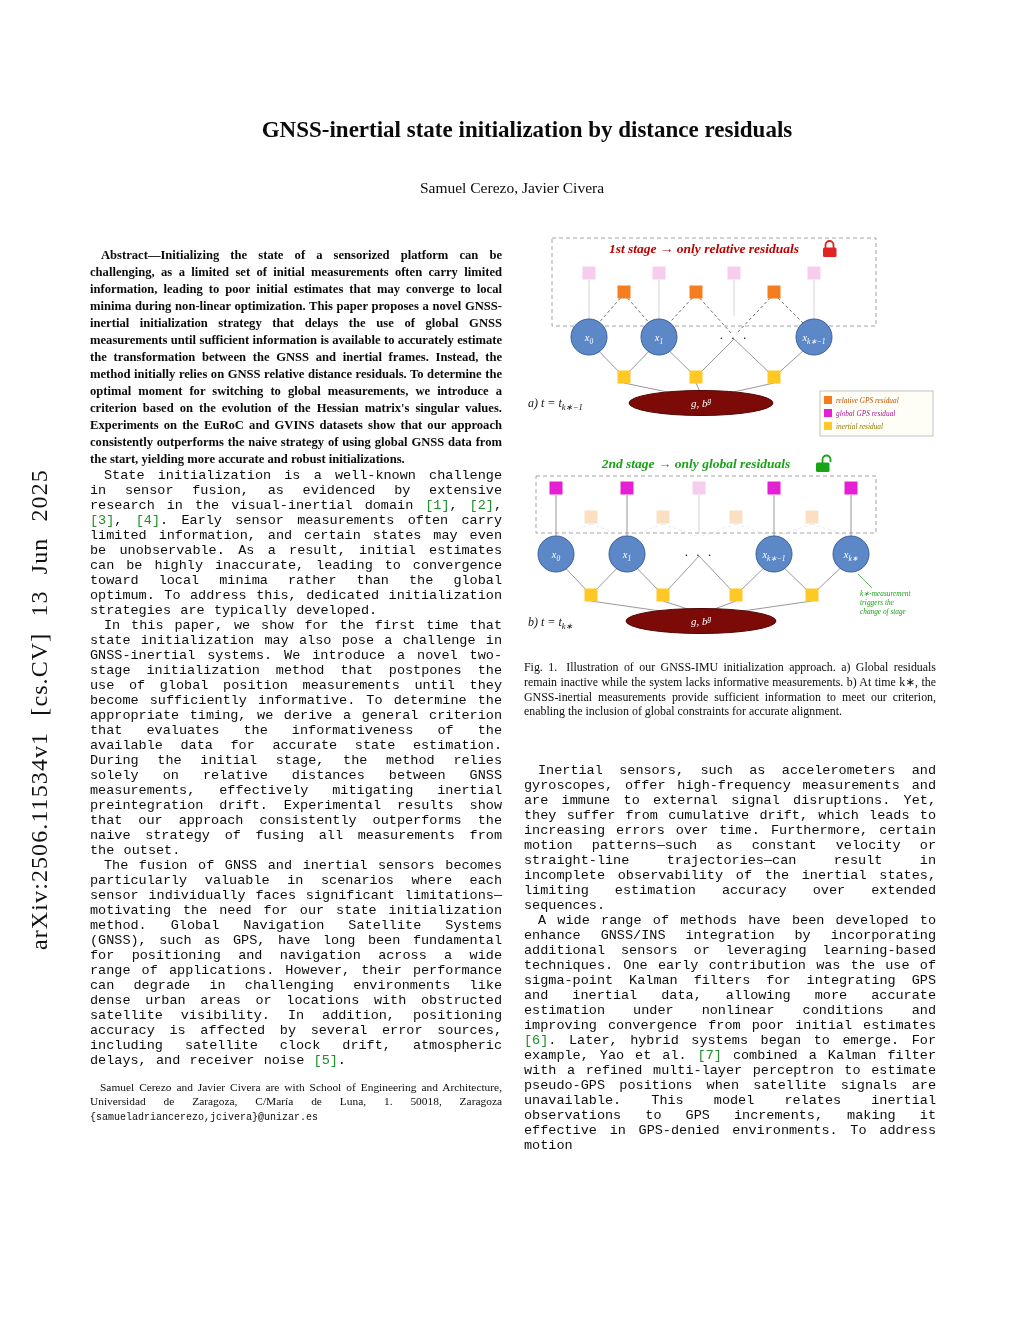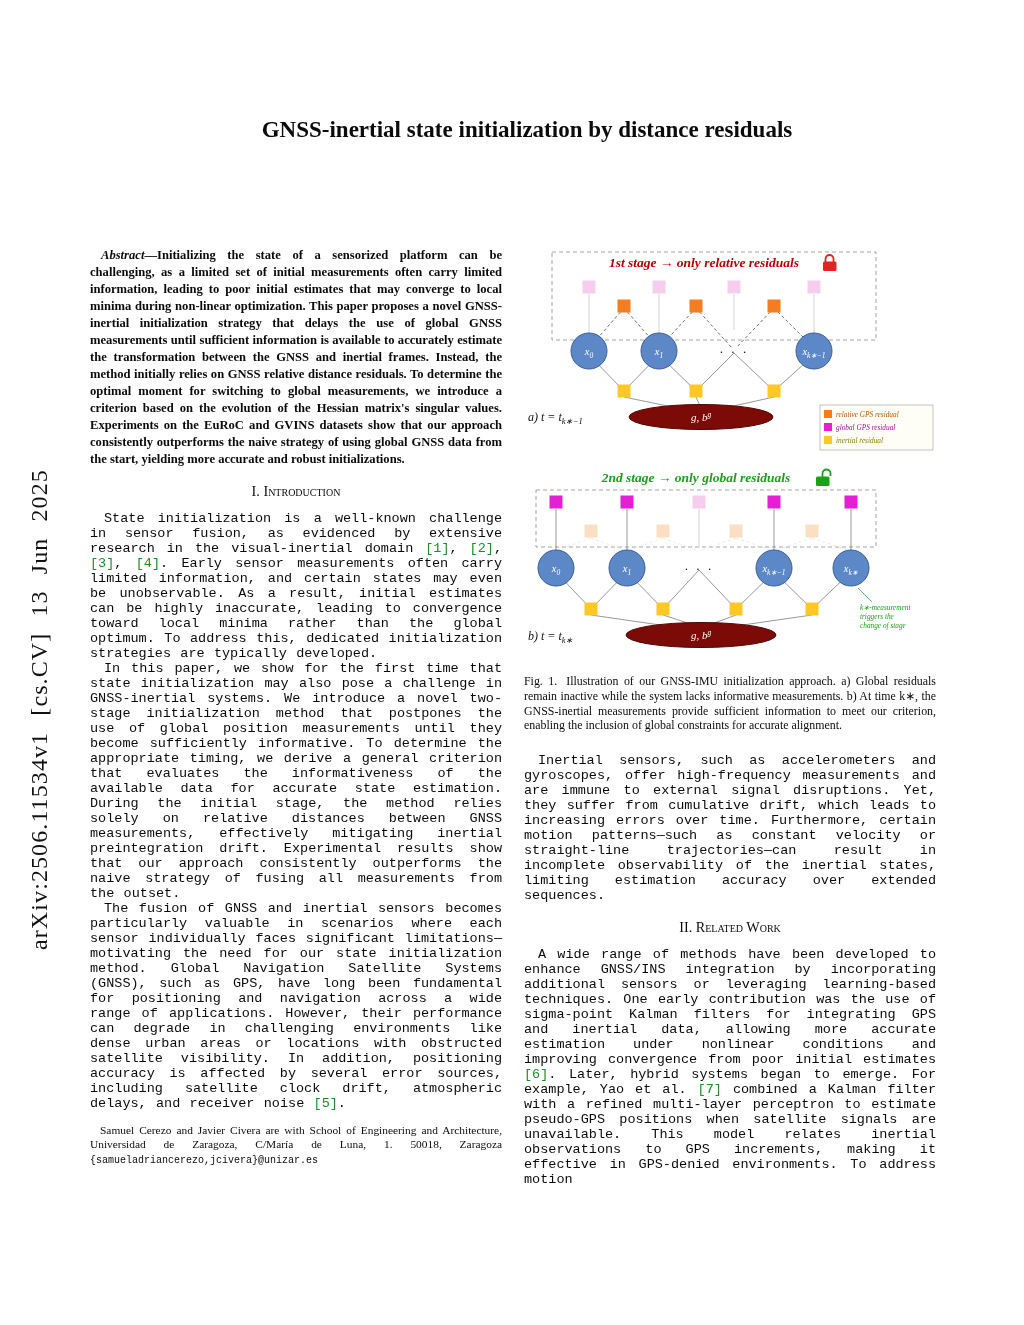--- a/index.html
+++ b/index.html
@@ -18,27 +18,27 @@
   .title {
     position:absolute; top:117px; left:15px; width:100%;
     text-align:center; font-size:23px; font-weight:bold;
   }
   .authors {
     position:absolute; top:179px; left:0; width:100%;
     text-align:center; font-size:15.5px;
   }
 
   .col-left  { position:absolute; left:90px;  top:247px; width:412px; }
-  .col-right { position:absolute; left:524px; top:250px; width:412px; }
+  .col-right { position:absolute; left:524px; top:236px; width:412px; }
 
   .abstract {
     font-size:12.6px; line-height:17px; font-weight:bold;
     text-align:justify; text-indent:11px;
   }
-  .abstract-lead { font-style:italic; }
+  .abstract-lead { }
 
   .section-heading {
     text-align:center; font-variant:small-caps; font-weight:normal;
     font-size:14.2px; margin:15px 0 11px 0;
   }
   .subsection-heading {
     font-style:italic; font-weight:normal; font-size:13.5px; margin:12px 0 8px 0;
   }
 
   .para {
@@ -49,21 +49,21 @@
 
   .footnote {
     margin-top:12px; font-size:11.4px; line-height:14.4px;
     text-align:justify; text-indent:10px;
   }
   .footnote .mono { font-family:"Liberation Mono", monospace; font-size:10px; }
 
   .figure-wrap { width:412px; }
   .fig-caption { font-size:11.9px; line-height:14.8px; text-align:justify; margin-top:8px; }
   .cap-label { margin-right:9px;margin-top:28px; }
-  .para-inertial { margin-top:20px; }
+  .para-inertial { margin-top:44px; }
   .related-heading { margin-top:16px; }
 
   
   svg text { font-family:"Liberation Serif", serif; }
   .dashed-box { fill:none; stroke:#9a9a9a; stroke-width:0.9; stroke-dasharray:4 3; }
   .stage-title { font-size:13.5px; font-style:italic; font-weight:bold; text-anchor:middle; }
   .stage1-title { fill:var(--c-stage1); }
   .stage2-title { fill:var(--c-stage2); }
   .lock-red-part  { fill:var(--c-lock-red); }
   .lock-red-sh    { fill:none; stroke:var(--c-lock-red); stroke-width:1.8; }
@@ -100,25 +100,25 @@
   .note-text { font-size:7.3px; font-style:italic; fill:var(--c-stage2); }
 </style>
 </head>
 <body>
 
 <div class="page">
 
   <div class="arxiv-stamp">arXiv:2506.11534v1 [cs.CV] 13 Jun 2025</div>
 
   <h1 class="title">GNSS-inertial state initialization by distance residuals</h1>
+  <div class="authors">Samuel Cerezo, Javier Civera</div>
 
   <div class="col-left">
     <p class="abstract"><span class="abstract-lead">Abstract</span><span>—Initializing the state of a sensorized platform can be challenging, as a limited set of initial measurements often carry limited information, leading to poor initial estimates that may converge to local minima during non-linear optimization. This paper proposes a novel GNSS-inertial initialization strategy that delays the use of global GNSS measurements until sufficient information is available to accurately estimate the transformation between the GNSS and inertial frames. Instead, the method initially relies on GNSS relative distance residuals. To determine the optimal moment for switching to global measurements, we introduce a criterion based on the evolution of the Hessian matrix's singular values. Experiments on the EuRoC and GVINS datasets show that our approach consistently outperforms the naive strategy of using global GNSS data from the start, yielding more accurate and robust initializations.</span></p>
 
-    <h2 class="section-heading">I. Introduction</h2>
 
     <p class="para linkify-cites">State initialization is a well-known challenge in sensor fusion, as evidenced by extensive research in the visual-inertial domain <span class="cite">[1]</span>, <span class="cite">[2]</span>, <span class="cite">[3]</span>, <span class="cite">[4]</span>. Early sensor measurements often carry limited information, and certain states may even be unobservable. As a result, initial estimates can be highly inaccurate, leading to convergence toward local minima rather than the global optimum. To address this, dedicated initialization strategies are typically developed.</p>
     <p class="para">In this paper, we show for the first time that state initialization may also pose a challenge in GNSS-inertial systems. We introduce a novel two-stage initialization method that postpones the use of global position measurements until they become sufficiently informative. To determine the appropriate timing, we derive a general criterion that evaluates the informativeness of the available data for accurate state estimation. During the initial stage, the method relies solely on relative distances between GNSS measurements, effectively mitigating inertial preintegration drift. Experimental results show that our approach consistently outperforms the naive strategy of fusing all measurements from the outset.</p>
     <p class="para linkify-cites">The fusion of GNSS and inertial sensors becomes particularly valuable in scenarios where each sensor individually faces significant limitations—motivating the need for our state initialization method. Global Navigation Satellite Systems (GNSS), such as GPS, have long been fundamental for positioning and navigation across a wide range of applications. However, their performance can degrade in challenging environments like dense urban areas or locations with obstructed satellite visibility. In addition, positioning accuracy is affected by several error sources, including satellite clock drift, atmospheric delays, and receiver noise <span class="cite">[5]</span>.</p>
 
     <div class="footnote">
       <span>Samuel Cerezo and Javier Civera are with School of Engineering and Architecture, Universidad de Zaragoza, C/María de Luna, 1. 50018, Zaragoza</span>
       <span class="mono">{samueladriancerezo,jcivera}@unizar.es</span>
     </div>
   </div>
@@ -289,18 +289,17 @@
             <text class="note-text" x="336" y="378">change of stage</text>
           </g>
         </g>
       </svg>
     </div>
 
     <p class="fig-caption"><span class="cap-label">Fig. 1.</span><span>Illustration of our GNSS-IMU initialization approach. a) Global residuals remain inactive while the system lacks informative measurements. b) At time k∗, the GNSS-inertial measurements provide sufficient information to meet our criterion, enabling the inclusion of global constraints for accurate alignment.</span></p>
 
     <p class="para para-inertial">Inertial sensors, such as accelerometers and gyroscopes, offer high-frequency measurements and are immune to external signal disruptions. Yet, they suffer from cumulative drift, which leads to increasing errors over time. Furthermore, certain motion patterns—such as constant velocity or straight-line trajectories—can result in incomplete observability of the inertial states, limiting estimation accuracy over extended sequences.</p>
 
-    <h2 class="section-heading related-heading">II. Related Work</h2>
 
     <p class="para linkify-cites">A wide range of methods have been developed to enhance GNSS/INS integration by incorporating additional sensors or leveraging learning-based techniques. One early contribution was the use of sigma-point Kalman filters for integrating GPS and inertial data, allowing more accurate estimation under nonlinear conditions and improving convergence from poor initial estimates <span class="cite">[6]</span>. Later, hybrid systems began to emerge. For example, Yao et al. <span class="cite">[7]</span> combined a Kalman filter with a refined multi-layer perceptron to estimate pseudo-GPS positions when satellite signals are unavailable. This model relates inertial observations to GPS increments, making it effective in GPS-denied environments. To address motion</p>
   </div>
 
 </div>
 
 </body></html>

